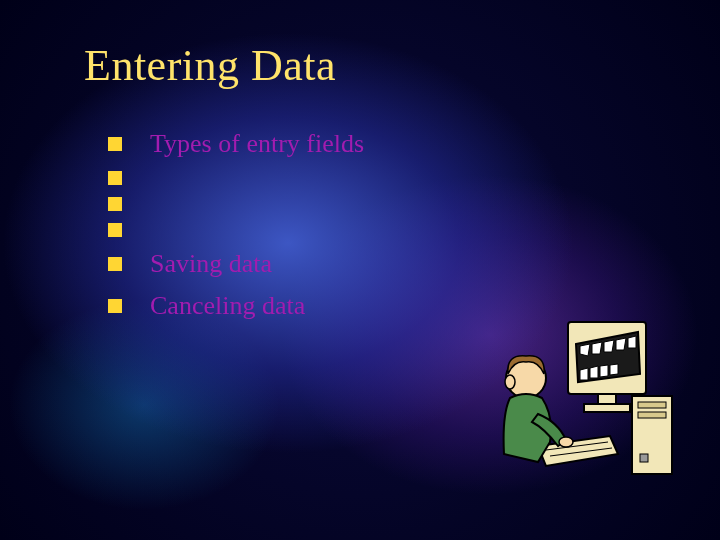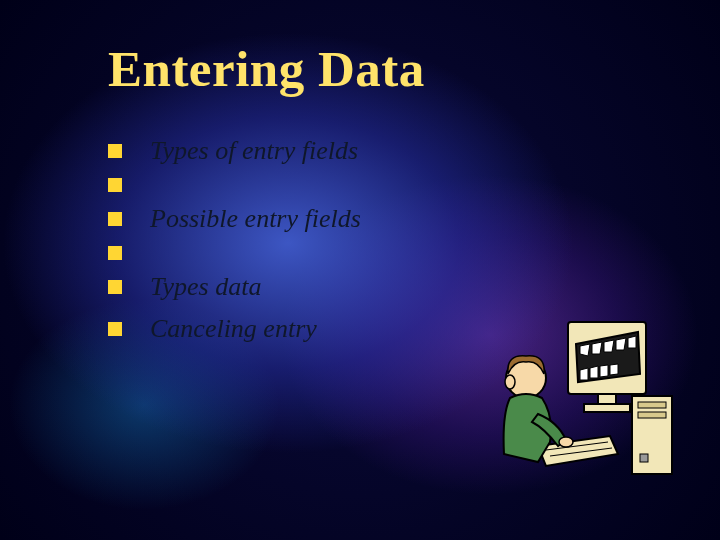--- a/index.html
+++ b/index.html
@@ -14,47 +14,46 @@
     position: relative;
   }
   .slide {
     position: relative;
     width: 720px;
     height: 540px;
     padding: 40px 0 0 0;
   }
   .title {
     color: #ffe36a;
-    font-size: 51px;
-    font-weight: 700;
-    margin-left: 108px;
+    font-size: 44px;
+    font-weight: 400;
+    margin-left: 84px;
     margin-bottom: 38px;
     letter-spacing: 0.5px;
   }
   .bullets {
     list-style: none;
     margin-left: 108px;
   }
   .bullets li {
     display: flex;
     align-items: center;
     margin-bottom: 12px;
   }
   .square {
     width: 14px;
     height: 14px;
     background: #ffd633;
     margin-right: 28px;
     flex-shrink: 0;
   }
   .item-text {
-    color: #0f172a;
+    color: #a21caf;
     font-size: 26px;
     font-weight: 400;
-    font-style: italic;
   }
   .clipart {
     position: absolute;
     right: 40px;
     bottom: 46px;
     width: 200px;
     height: 190px;
   }
   .clipart svg { width: 100%; height: 100%; }
 </style>
@@ -68,32 +67,31 @@
   <ul class="bullets">
     <li>
       <span class="square"></span>
       <span class="item-text">Types of entry fields</span>
     </li>
     <li>
       <span class="square"></span>
     </li>
     <li>
       <span class="square"></span>
-      <span class="item-text">Possible entry fields</span>
     </li>
     <li>
       <span class="square"></span>
     </li>
     <li>
       <span class="square"></span>
-      <span class="item-text">Types data</span>
+      <span class="item-text">Saving data</span>
     </li>
     <li>
       <span class="square"></span>
-      <span class="item-text">Canceling entry</span>
+      <span class="item-text">Canceling data</span>
     </li>
   </ul>
 
   <div class="clipart">
     <svg viewBox="0 0 200 190">
 
       <rect x="152" y="92" width="40" height="78" fill="#f2e7b8" stroke="#000" stroke-width="2"></rect>
       <rect x="158" y="98" width="28" height="6" fill="#d8c98c" stroke="#000" stroke-width="1"></rect>
       <rect x="158" y="108" width="28" height="6" fill="#d8c98c" stroke="#000" stroke-width="1"></rect>
       <rect x="160" y="150" width="8" height="8" fill="#999" stroke="#000" stroke-width="1"></rect>

